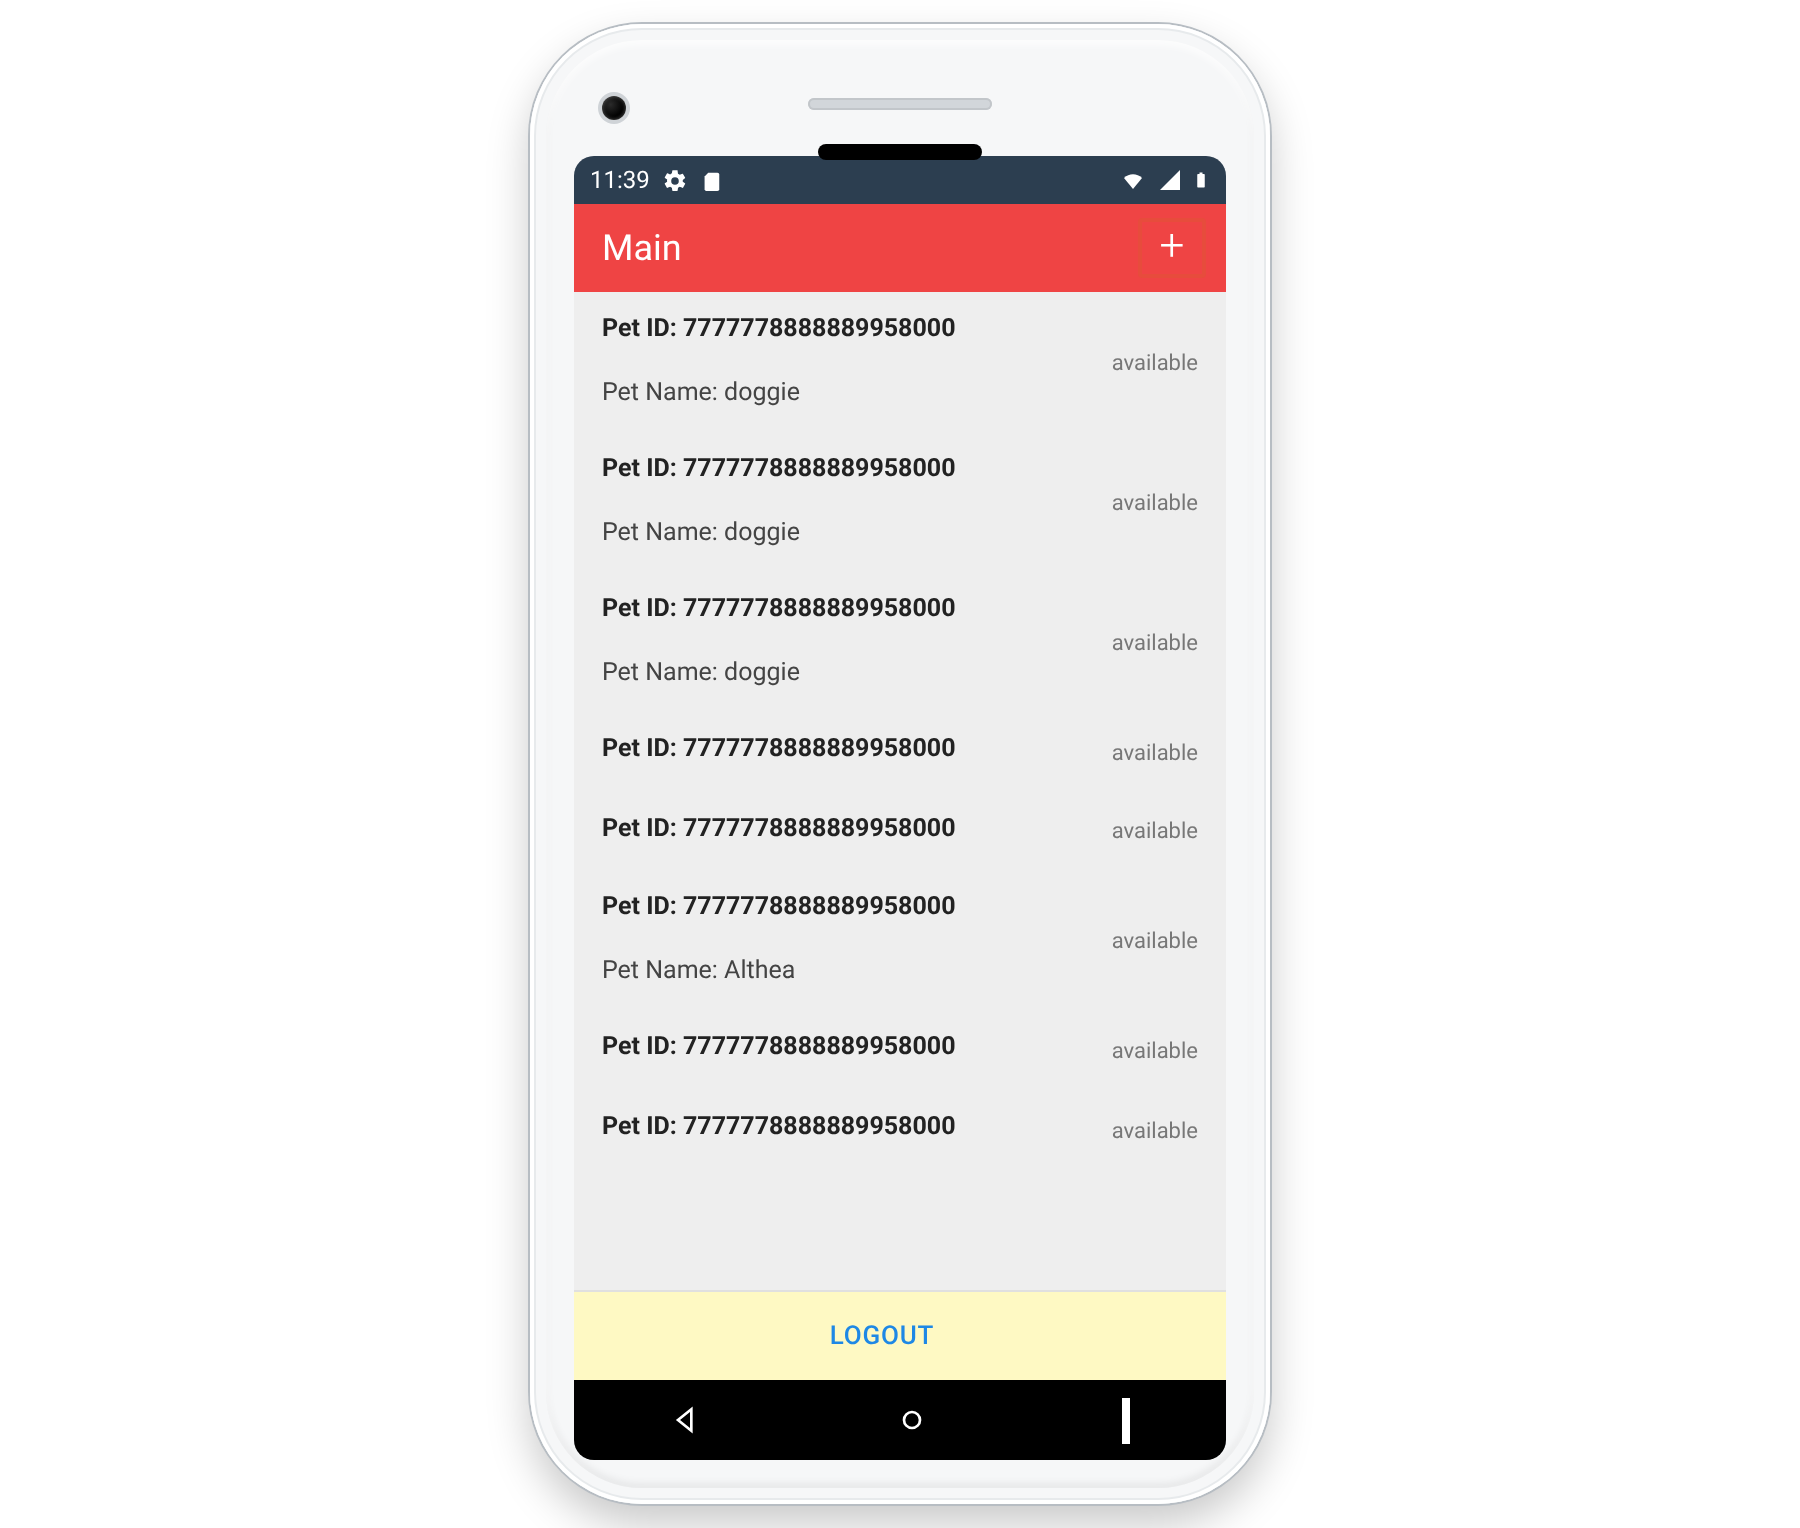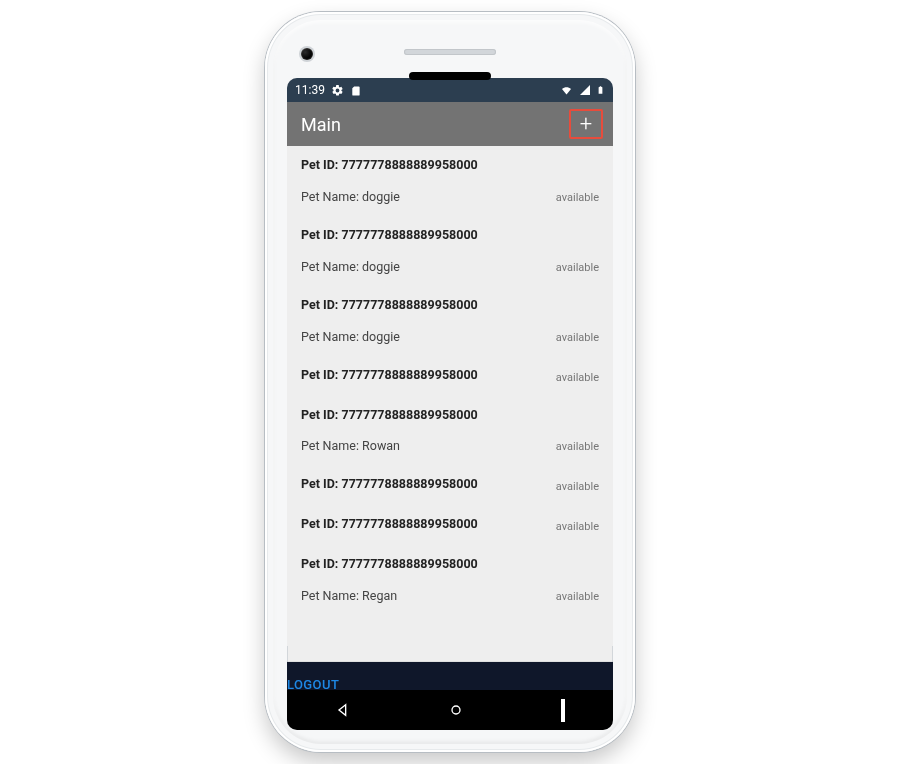--- a/index.html
+++ b/index.html
@@ -97,21 +97,21 @@
     padding: 0 8px;
     justify-content: space-between;
   }
   .status-left { display: flex; align-items: center; gap: 6px; }
   .status-right { display: flex; align-items: center; gap: 4px; }
   .status-right svg, .status-left svg { display: block; }
 
   
   .app-bar {
     height: 44px;
-    background: #737373;
+    background: #ef4444;
     color: #fff;
     display: flex;
     align-items: center;
     padding: 0 10px 0 14px;
     justify-content: space-between;
   }
   .app-bar-title { font-size: 18px; font-weight: 400; }
   .add-btn-wrap {
     width: 34px;
     height: 30px;
@@ -129,21 +129,21 @@
     top: 68px;
     left: 0; right: 0;
     bottom: 84px;
     overflow: hidden;
     background: #eeeeee;
   }
   .row {
     padding: 11px 14px 12px 14px;
     display: flex;
     justify-content: space-between;
-    align-items: flex-end;
+    align-items: center;
   }
   .row-left { flex: 1; min-width: 0; }
   .row-id {
     font-size: 12.5px;
     color: #222;
     line-height: 1.35;
   }
   .row-id .lbl { font-weight: 700; }
   .row-id .val { font-weight: 700; }
   .row-name {
@@ -156,26 +156,26 @@
     color: #777;
     margin-left: 8px;
     margin-top: 2px;
     white-space: nowrap;
   }
 
   
   .logout-bar {
     position: absolute;
     left: 0; right: 0;
-    bottom: 24px;
+    bottom: 40px;
     height: 44px;
-    background: #0f172a;
-    display: flex;
-    align-items: center;
-    justify-content: flex-start;
+    background: #fef9c3;
+    display: flex;
+    align-items: center;
+    justify-content: center;
     padding-right: 18px;
     box-shadow: 0 -1px 0 rgba(0,0,0,.06);
   }
   .logout-btn {
     color: #1e88e5;
     font-size: 13px;
     font-weight: 500;
     letter-spacing: .4px;
   }
 
@@ -274,40 +274,39 @@
           </div>
           <div class="row">
             <div class="row-left">
               <div class="row-id"><span class="lbl">Pet ID: </span><span class="val">7777778888889958000</span></div>
             </div>
             <div class="row-status">available</div>
           </div>
           <div class="row">
             <div class="row-left">
               <div class="row-id"><span class="lbl">Pet ID: </span><span class="val">7777778888889958000</span></div>
-              <div class="row-name">Pet Name: Rowan</div>
-            </div>
-            <div class="row-status">available</div>
-          </div>
-          <div class="row">
-            <div class="row-left">
-              <div class="row-id"><span class="lbl">Pet ID: </span><span class="val">7777778888889958000</span></div>
-            </div>
-            <div class="row-status">available</div>
-          </div>
-          <div class="row">
-            <div class="row-left">
-              <div class="row-id"><span class="lbl">Pet ID: </span><span class="val">7777778888889958000</span></div>
-            </div>
-            <div class="row-status">available</div>
-          </div>
-          <div class="row">
-            <div class="row-left">
-              <div class="row-id"><span class="lbl">Pet ID: </span><span class="val">7777778888889958000</span></div>
-              <div class="row-name">Pet Name: Regan</div>
+            </div>
+            <div class="row-status">available</div>
+          </div>
+          <div class="row">
+            <div class="row-left">
+              <div class="row-id"><span class="lbl">Pet ID: </span><span class="val">7777778888889958000</span></div>
+              <div class="row-name">Pet Name: Althea</div>
+            </div>
+            <div class="row-status">available</div>
+          </div>
+          <div class="row">
+            <div class="row-left">
+              <div class="row-id"><span class="lbl">Pet ID: </span><span class="val">7777778888889958000</span></div>
+            </div>
+            <div class="row-status">available</div>
+          </div>
+          <div class="row">
+            <div class="row-left">
+              <div class="row-id"><span class="lbl">Pet ID: </span><span class="val">7777778888889958000</span></div>
             </div>
             <div class="row-status">available</div>
           </div>
         </div>
 
     <div class="logout-bar">
       <div class="logout-btn">LOGOUT</div>
     </div>
 
     <div class="nav-bar">

